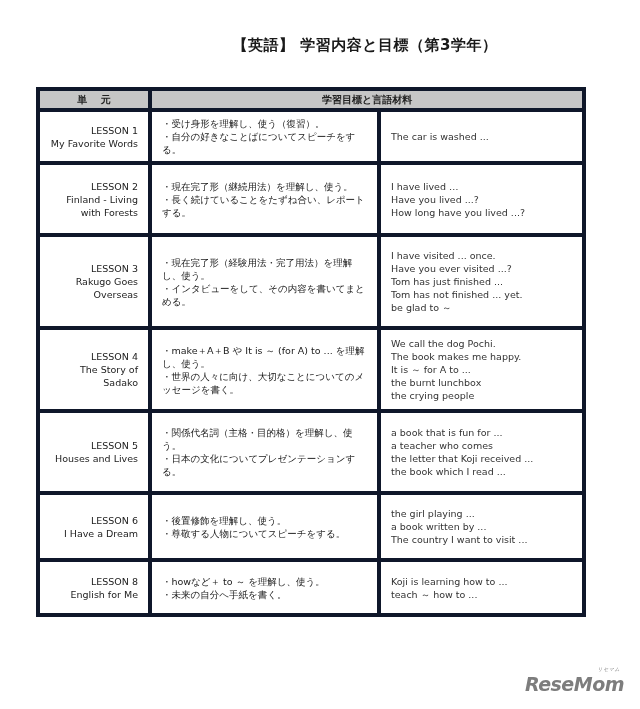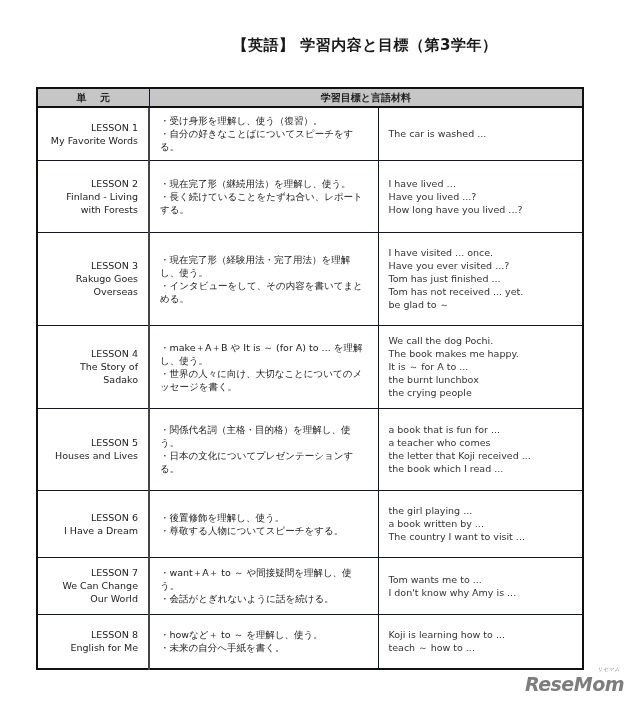--- a/index.html
+++ b/index.html
@@ -30,21 +30,21 @@
     table.curriculum {
       position: absolute;
       left: 36px;
       top: 87px;
       width: 546px;
       border-collapse: collapse;
       table-layout: fixed;
       border: 2px solid #111;
     }
     table.curriculum th, table.curriculum td {
-      border: 1px solid #0f172a;
+      border: 4px solid #0f172a;
       vertical-align: middle;
       padding: 0 10px;
       font-size: 9.5px;
       line-height: 13px;
       overflow: hidden;
     }
     table.curriculum th {
       background: #c6c6c6;
       font-weight: bold;
       font-size: 10px;
@@ -147,21 +147,21 @@
         <span class="lesson-title"> Rakugo Goes Overseas</span>
       </td>
       <td class="goal">
         <span class="line">・現在完了形（経験用法・完了用法）を理解し、使う。</span>
         <span class="line">・インタビューをして、その内容を書いてまとめる。</span>
       </td>
       <td class="mat">
         <span class="line">I have visited ... once.</span>
         <span class="line">Have you ever visited ...?</span>
         <span class="line">Tom has just finished ...</span>
-        <span class="line">Tom has not received ... yet.</span>
+        <span class="line">Tom has not finished ... yet.</span>
         <span class="line">be glad to ～</span>
       </td>
     </tr>
 
     <tr style="height:83px;">
       <td class="unit">
         <span class="lesson-no">LESSON 4</span>
         <span class="lesson-title"> The Story of Sadako</span>
       </td>
       <td class="goal">
@@ -203,34 +203,20 @@
         <span class="line">・後置修飾を理解し、使う。</span>
         <span class="line">・尊敬する人物についてスピーチをする。</span>
       </td>
       <td class="mat">
         <span class="line">the girl playing ...</span>
         <span class="line">a book written by ...</span>
         <span class="line">The country I want to visit ...</span>
       </td>
     </tr>
 
-    <tr style="height:57px;">
-      <td class="unit">
-        <span class="lesson-no">LESSON 7</span>
-        <span class="lesson-title"> We Can Change Our World</span>
-      </td>
-      <td class="goal">
-        <span class="line">・want＋A＋ to ～ や間接疑問を理解し、使う。</span>
-        <span class="line">・会話がとぎれないように話を続ける。</span>
-      </td>
-      <td class="mat">
-        <span class="line">Tom wants me to ...</span>
-        <span class="line">I don't know why Amy is ...</span>
-      </td>
-    </tr>
 
     <tr style="height:55px;">
       <td class="unit">
         <span class="lesson-no">LESSON 8</span>
         <span class="lesson-title"> English for Me</span>
       </td>
       <td class="goal">
         <span class="line">・howなど＋ to ～ を理解し、使う。</span>
         <span class="line">・未来の自分へ手紙を書く。</span>
       </td>

